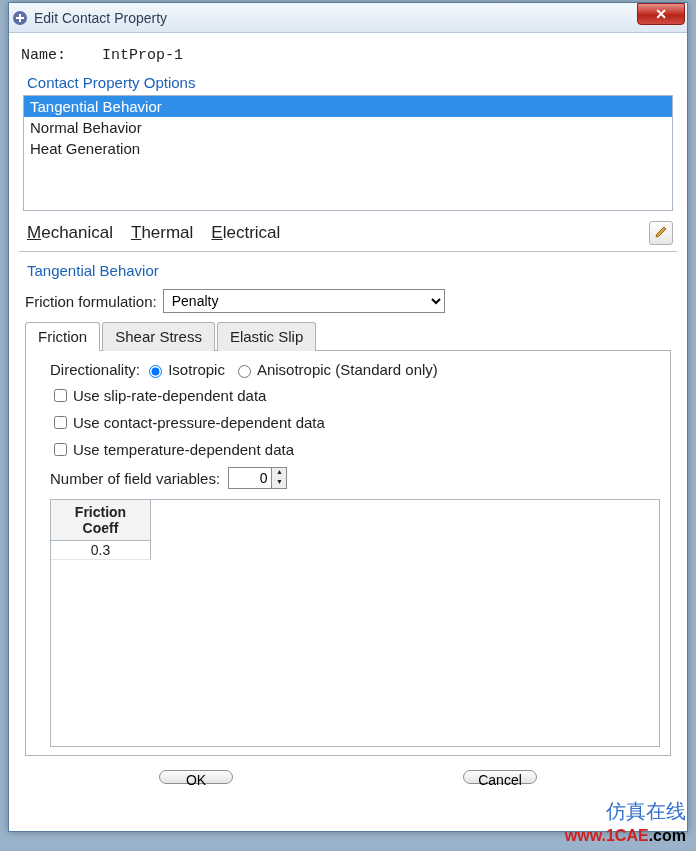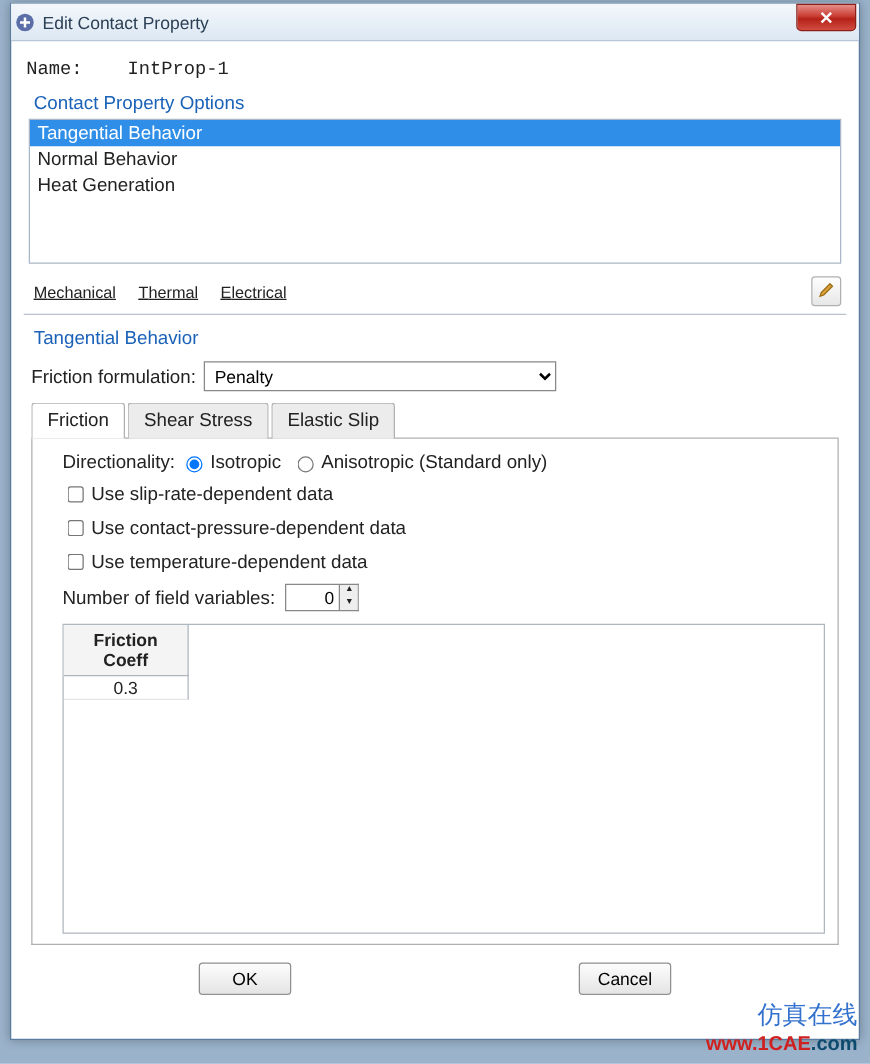--- a/index.html
+++ b/index.html
@@ -74,22 +74,21 @@
   }
   .menu-row {
     display: flex;
     align-items: center;
     border-bottom: 1px solid #b8c2cc;
     padding: 4px 4px 6px 8px;
     margin: 6px 0 10px 0;
   }
   .menu-item {
     margin-right: 18px;
-    font-size: 13px;
-    text-decoration: underline;
+    font-size: 17px;
   }
   .menu-item u { text-decoration: underline; }
   .edit-icon-btn {
     width: 24px; height: 24px;
     border: 1px solid #b0b0b0;
     background: linear-gradient(#fefefe,#e7e7e7);
     border-radius: 3px;
     display: flex; align-items: center; justify-content: center;
     margin-left: auto;
   }
@@ -195,23 +194,23 @@
     font-size: 14px;
   }
   .button-bar {
     display: flex;
     justify-content: center;
     gap: 230px;
     padding: 6px 0 2px 0;
   }
   .btn {
     min-width: 74px;
-    height: 26px;
+    height: 14px;
     border: 1px solid #8f8f8f;
-    border-radius: 3px;
+    border-radius: 13px;
     background: linear-gradient(#fdfdfd,#e4e4e4);
     font-size: 14px;
     cursor: pointer;
   }
   .watermark1 {
     position: absolute;
     right: 10px; bottom: 26px;
     font-size: 20px;
     color: #1d62c9;
     font-family: "SimSun","Songti SC",serif;
@@ -219,21 +218,21 @@
     pointer-events: none;
   }
   .watermark2 {
     position: absolute;
     right: 10px; bottom: 6px;
     font-size: 16px;
     color: #d02020;
     font-weight: bold;
     pointer-events: none;
   }
-  .watermark2 .com { color: #0c4a6e; text-align: right; }
+  .watermark2 .com { color: #000000; text-align: right; }
 </style>
 </head>
 <body>
 
 <div class="window">
   <div class="titlebar">
     <span class="titlebar-icon">
       <svg viewBox="0 0 16 16" width="16" height="16">
         <circle cx="8" cy="8" r="7" fill="#5b6ea8"></circle>
         <rect x="4" y="7" width="8" height="2" fill="#fff"></rect>

